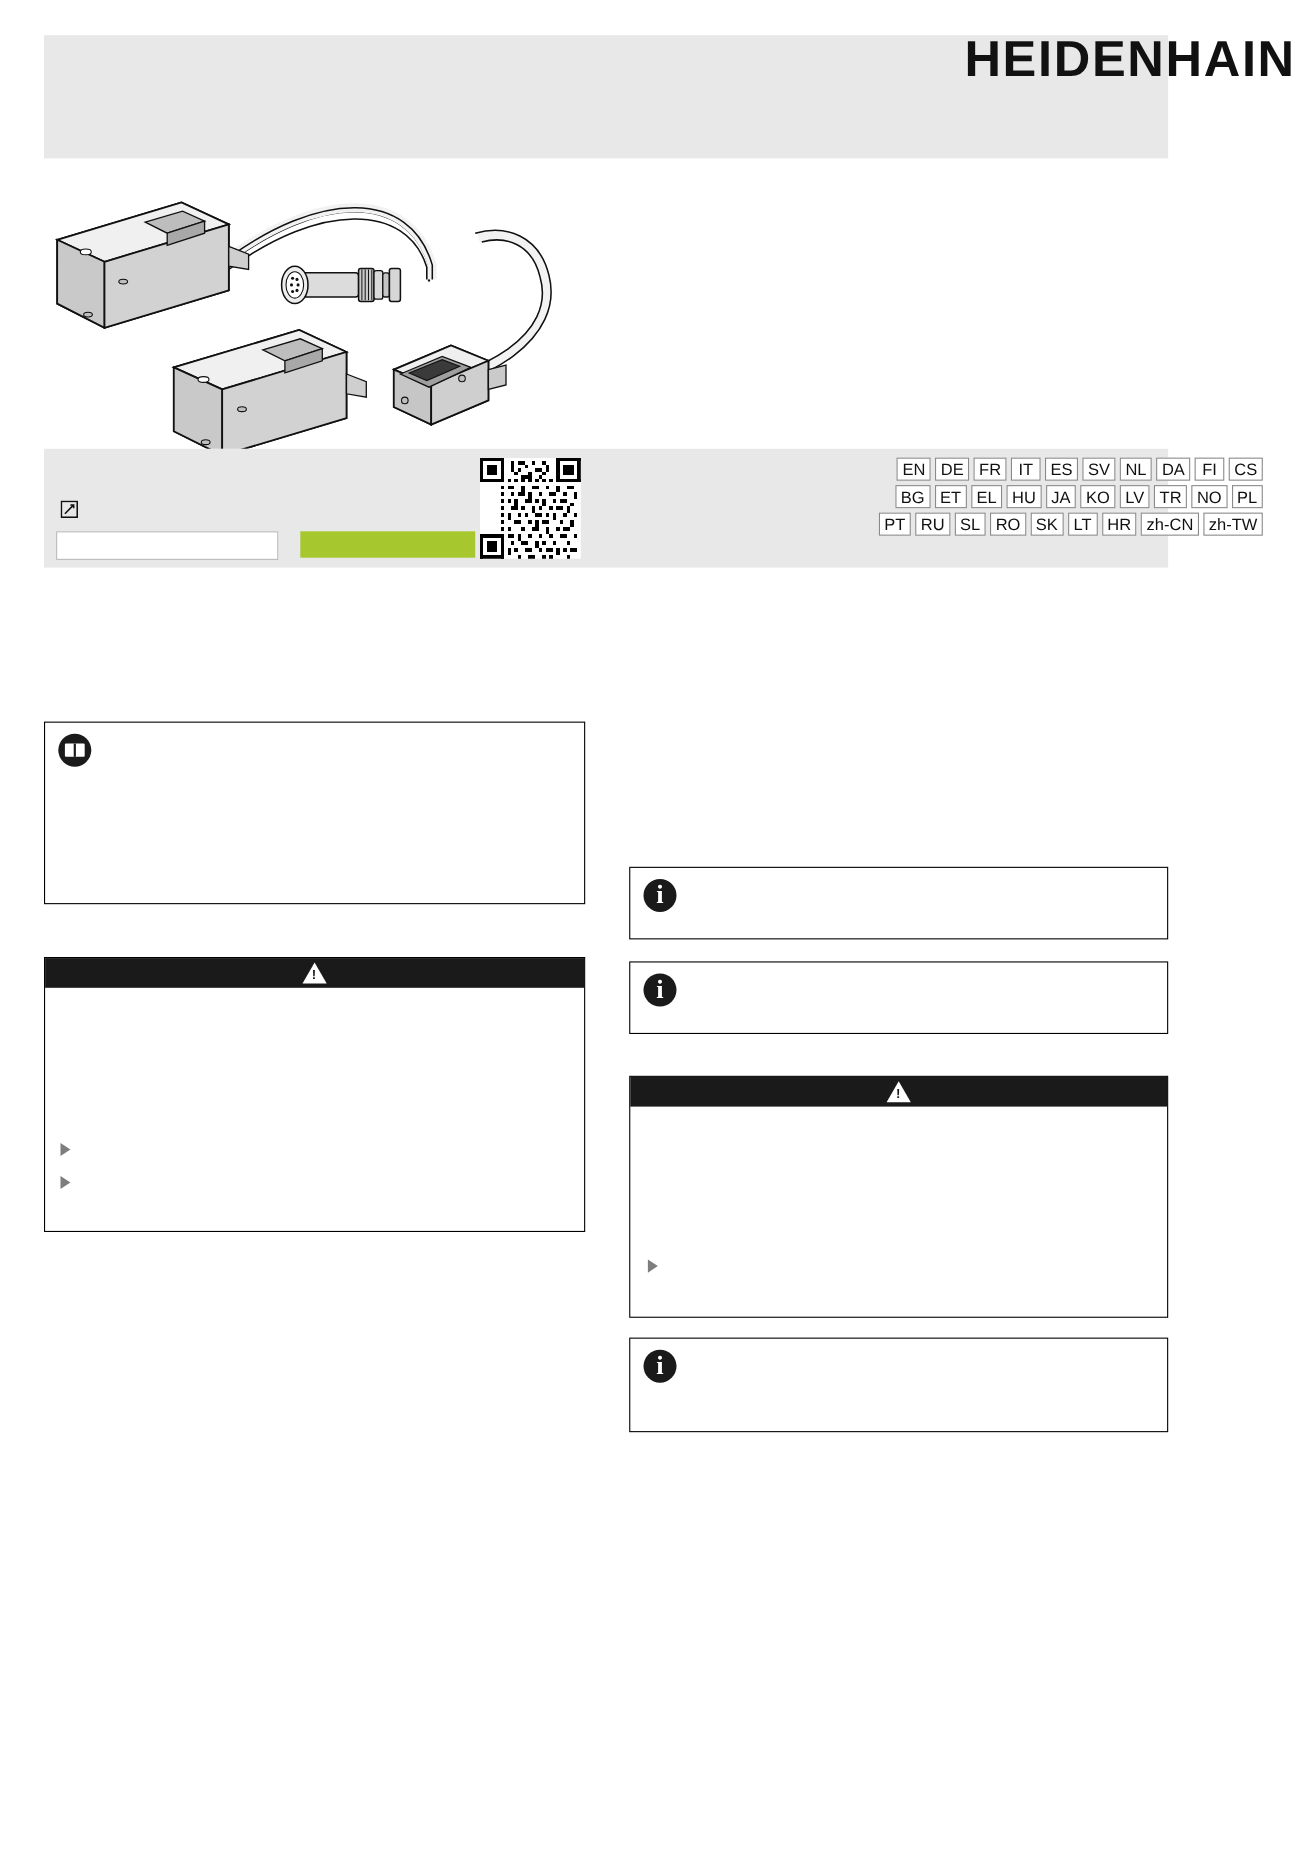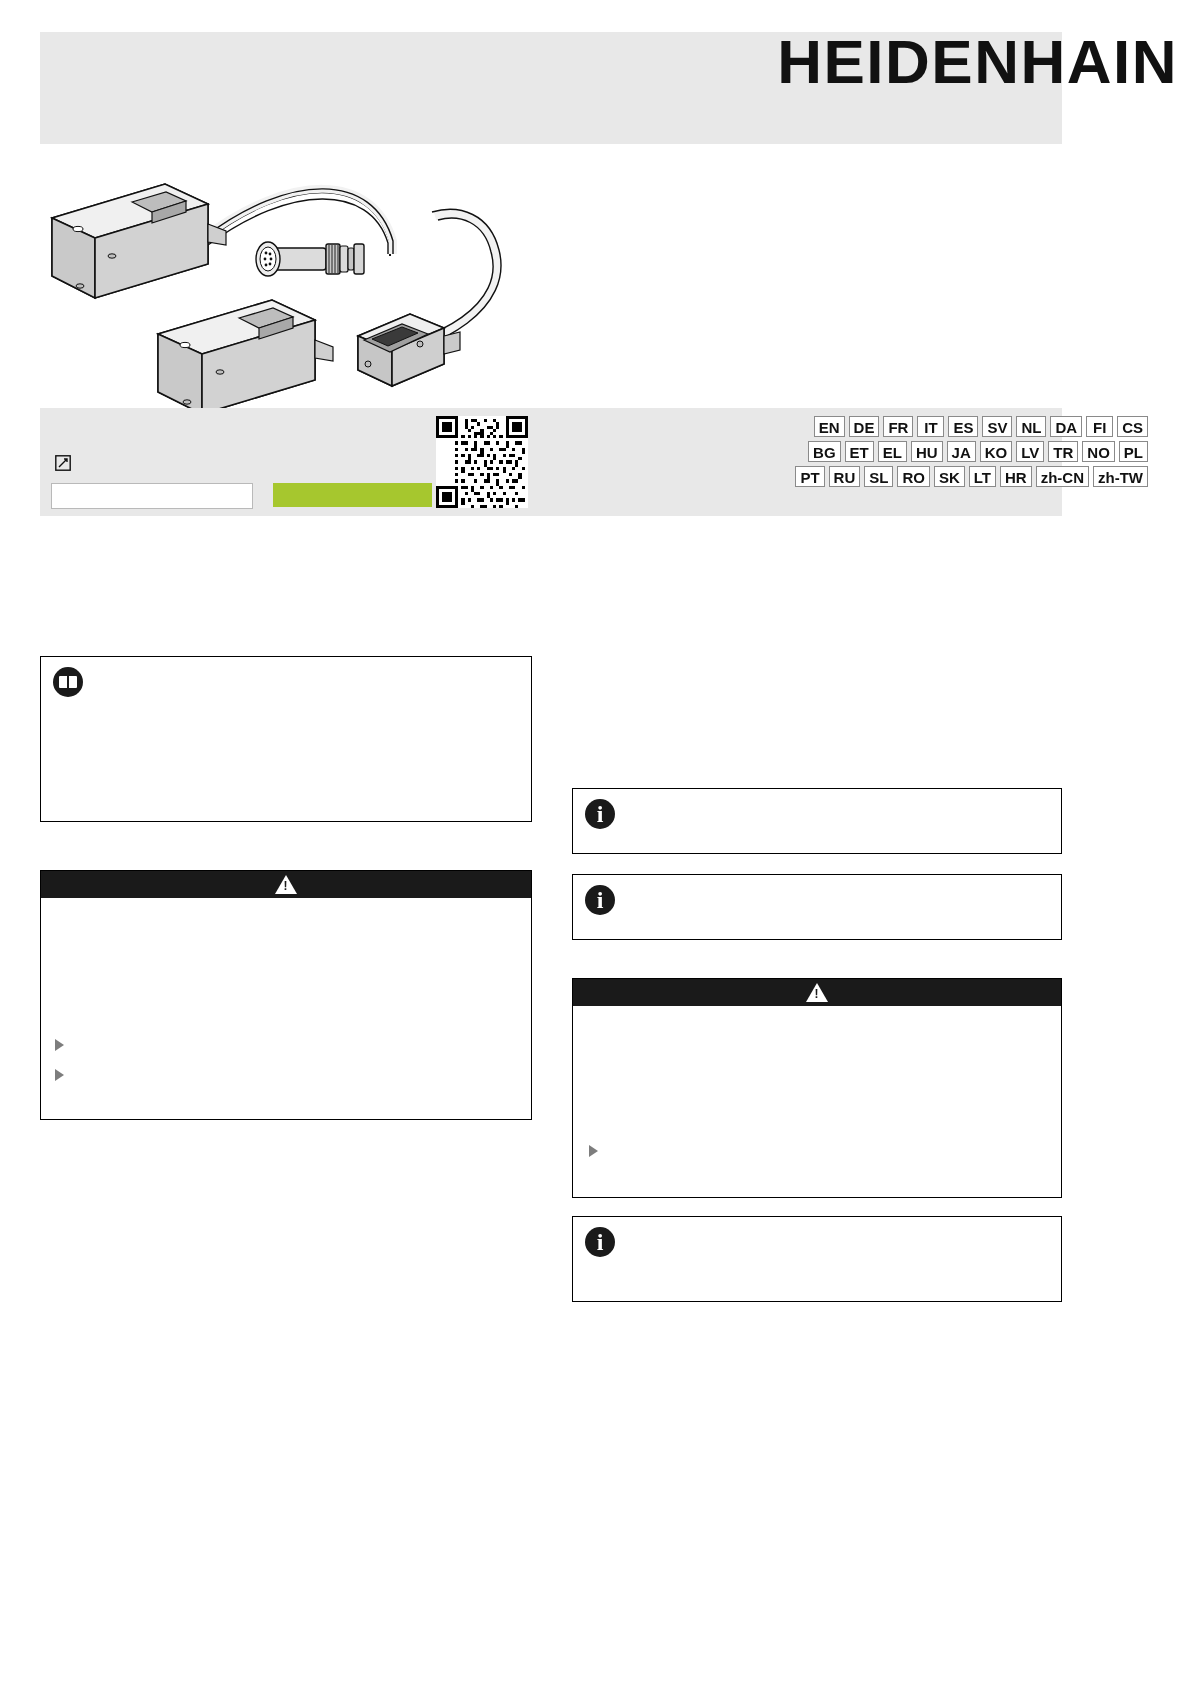--- a/index.html
+++ b/index.html
@@ -24,21 +24,21 @@
     width: 1022px;
     height: 112px;
     background: #e8e8e8;
   }
   .brand {
     position: absolute;
     right: 14px;
     top: 26px;
     font-family: "Liberation Sans", sans-serif;
     font-weight: bold;
-    font-size: 62px;
+    font-size: 46px;
     letter-spacing: 1.5px;
     color: #111111;
   }
 
   
   .product-art {
     position: absolute;
     left: 40px;
     top: 146px;
     width: 520px;
@@ -98,21 +98,21 @@
     gap: 4px;
   }
   .lang-row {
     display: flex;
     gap: 4px;
     justify-content: flex-end;
   }
   .lang-chip {
     background: #ffffff;
     border: 1px solid #8a8a8a;
-    font-weight: bold;
+    font-weight: normal;
     font-size: 15px;
     line-height: 21px;
     height: 21px;
     min-width: 27px;
     padding: 0 4px;
     text-align: center;
     color: #111111;
     box-sizing: border-box;
   }
 

